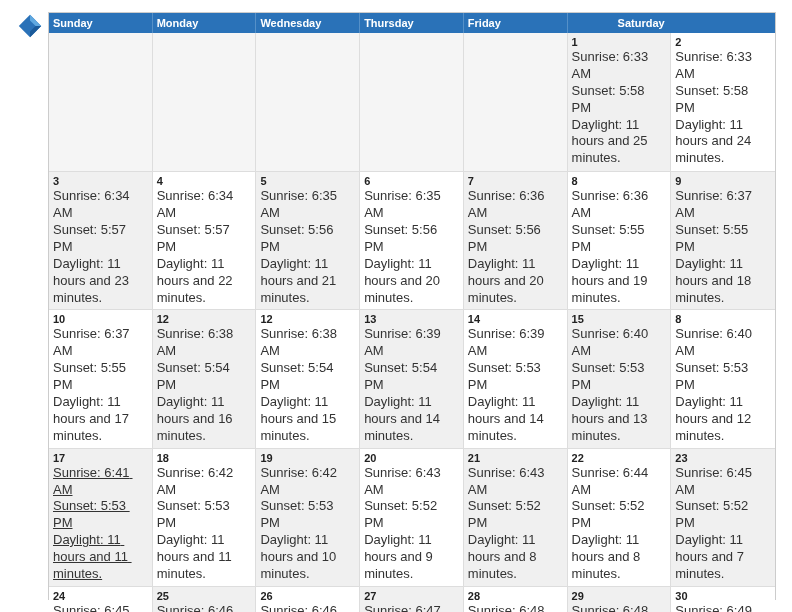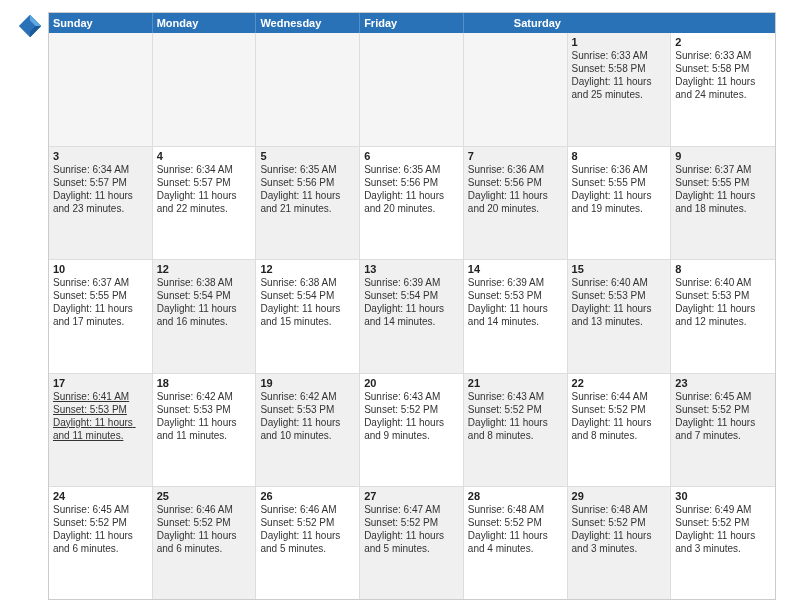--- a/index.html
+++ b/index.html
@@ -94,21 +94,21 @@
     .cal-cell.empty { background: #f5f5f5; }
     .cal-cell.shaded { background: #f0f0f0; }
     .day-num {
       font-size: 11px;
       font-weight: bold;
       color: #222;
       display: block;
       margin-bottom: 1px;
     }
     .cell-text {
-      font-size: 10px;
+      font-size: 13px;
       color: #333;
       line-height: 1.3;
     }
   </style>
 </head>
 <body>
 
 <div class="page">
   <div class="header">
     <div class="logo">
@@ -126,20 +126,21 @@
       <div class="month-title"></div>
       <div class="location"></div>
     </div>
   </div>
 
   <div class="calendar">
     <div class="calendar-header">
     <div class="cal-header-cell">Sunday</div>
         <div class="cal-header-cell">Monday</div>
         <div class="cal-header-cell">Wednesday</div>
+        <div class="cal-header-cell">Thursday</div>
         <div class="cal-header-cell">Friday</div>
         <div class="cal-header-cell">Saturday</div>
       </div>
     <div class="calendar-body">
     <div class="cal-row">
           <div class="cal-cell empty"></div>
           <div class="cal-cell empty"></div>
           <div class="cal-cell empty"></div>
           <div class="cal-cell empty"></div>
           <div class="cal-cell empty"></div>

